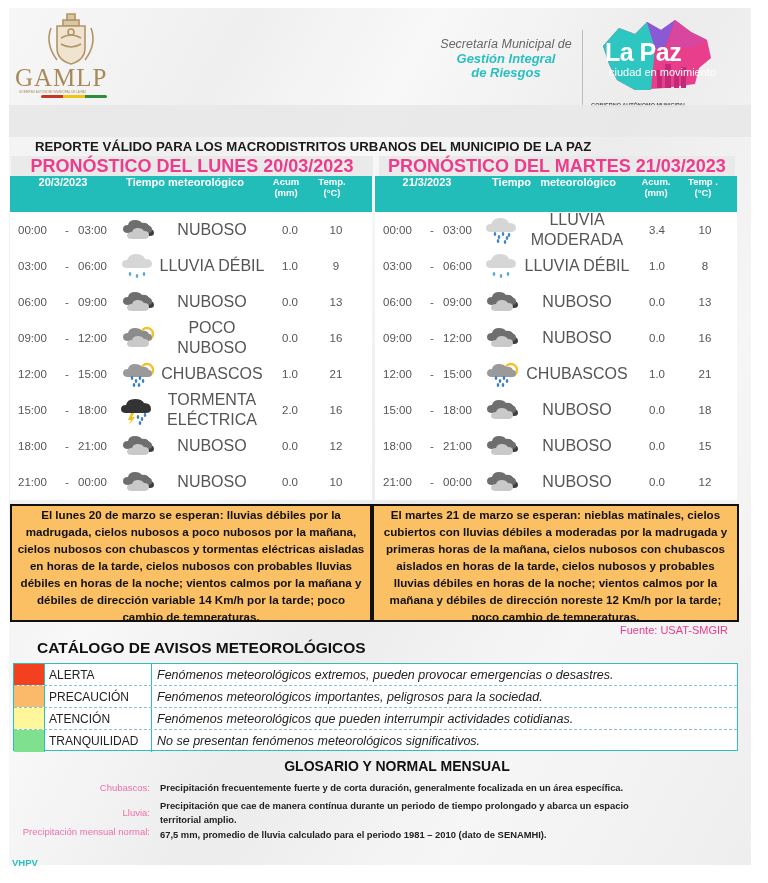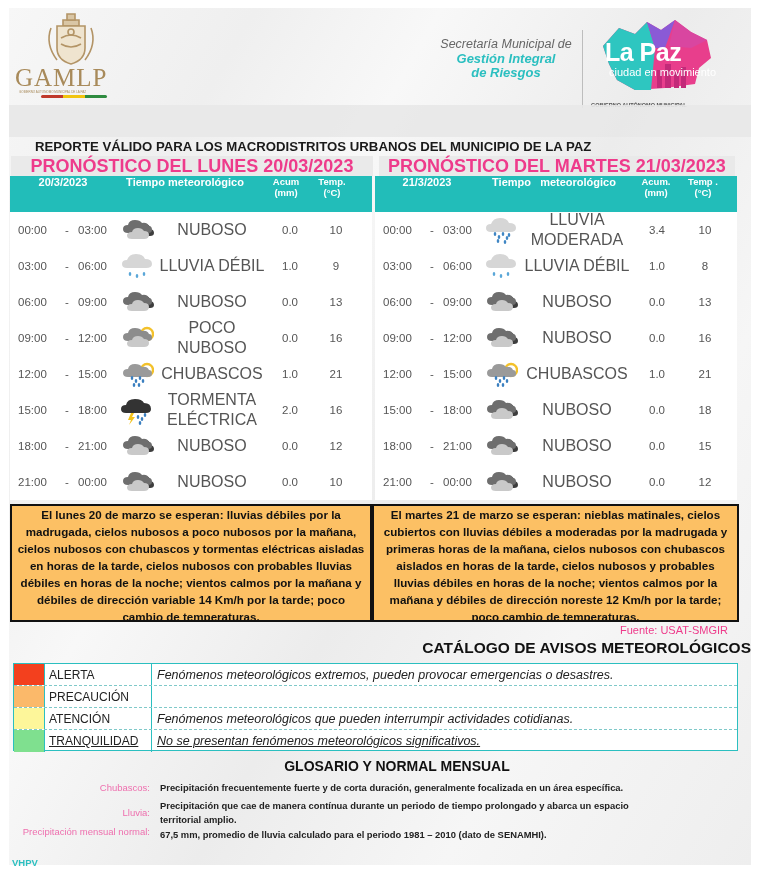--- a/index.html
+++ b/index.html
@@ -51,21 +51,21 @@
   .row .cond { text-align: center; font-size: 16px; line-height: 1.25; color: #555; }
   .row .acum, .row .temp { text-align: center; }
 
   
   .summary { position: absolute; top: 496px; height: 118px; background: #fcc064; border: 2px solid #111;
     font-size: 11.6px; font-weight: bold; color: #111; text-align: center; line-height: 17px; padding: 0 4px; overflow: hidden; }
   .fuente { position: absolute; left: 611px; top: 616px; font-size: 11px; color: #ee3b8b; }
   .fuente b { font-weight: normal; }
 
   
-  .cat-title { position: absolute; left: 0; top: 631px; width: 742px; text-align: right; font-size: 15.5px; font-weight: bold; color: #111; padding-left: 28px; }
+  .cat-title { position: absolute; left: 0; top: 631px; width: 742px; text-align: left; font-size: 15.5px; font-weight: bold; color: #111; padding-left: 28px; }
   .catalog { position: absolute; left: 4px; top: 655px; width: 725px; height: 88px; background: #fff; border: 1px solid #2bbfc0; }
   .cat-row { position: absolute; left: 0; height: 22px; width: 723px; border-bottom: 1px dashed #7fc9c9; display: flex; align-items: center; }
   .cat-row:last-child { border-bottom: none; }
   .swatch { width: 31px; height: 100%; border-right: 1px solid #2bbfc0; }
   .level { width: 107px; padding-left: 4px; font-size: 12px; color: #222; border-right: 1px solid #2bbfc0; height: 100%; display: flex; align-items: center; }
   .desc { padding-left: 5px; font-size: 12.5px; font-style: italic; color: #222; }
 
   
   .glos-title { position: absolute; left: 0; top: 750px; width: 742px; text-align: center; font-size: 14px; font-weight: bold; color: #111; padding-left: 34px; }
   .glos-term { position: absolute; width: 140px; text-align: right; font-size: 9.5px; color: #ee6fae; }
@@ -459,27 +459,28 @@
   <div class="cat-title">CATÁLOGO DE AVISOS METEOROLÓGICOS</div>
   <div class="catalog" id="catalog">
       <div class="cat-row" style="top: 0px;">
         <div class="swatch" style="background:#f3401e"></div>
      <div class="level">ALERTA</div>
      <div class="desc">Fenómenos meteorológicos extremos, pueden provocar emergencias o desastres.</div>
       </div>
       <div class="cat-row" style="top: 22px;">
         <div class="swatch" style="background:#fbb96a"></div>
      <div class="level">PRECAUCIÓN</div>
+     <div class="desc">Fenómenos meteorológicos importantes, peligrosos para la sociedad.</div>
       </div>
       <div class="cat-row" style="top: 44px;">
         <div class="swatch" style="background:#fdf69a"></div>
      <div class="level">ATENCIÓN</div>
      <div class="desc">Fenómenos meteorológicos que pueden interrumpir actividades cotidianas.</div>
       </div>
-      <div class="cat-row" style="top: 66px; text-decoration: underline;">
+      <div class="cat-row" style="top: 66px;">
         <div class="swatch" style="background:#7fe08f"></div>
      <div class="level">TRANQUILIDAD</div>
      <div class="desc">No se presentan fenómenos meteorológicos significativos.</div>
       </div>
     </div>
 
   <div class="glos-title">GLOSARIO Y NORMAL MENSUAL</div>
   <div class="glos-term" style="left:1px; top:774px;">Chubascos:</div>
   <div class="glos-def" style="top:773px;">Precipitación frecuentemente fuerte y de corta duración, generalmente focalizada en un área específica.</div>
   <div class="glos-term" style="left:1px; top:799px;text-align:right;">Lluvia:</div>

